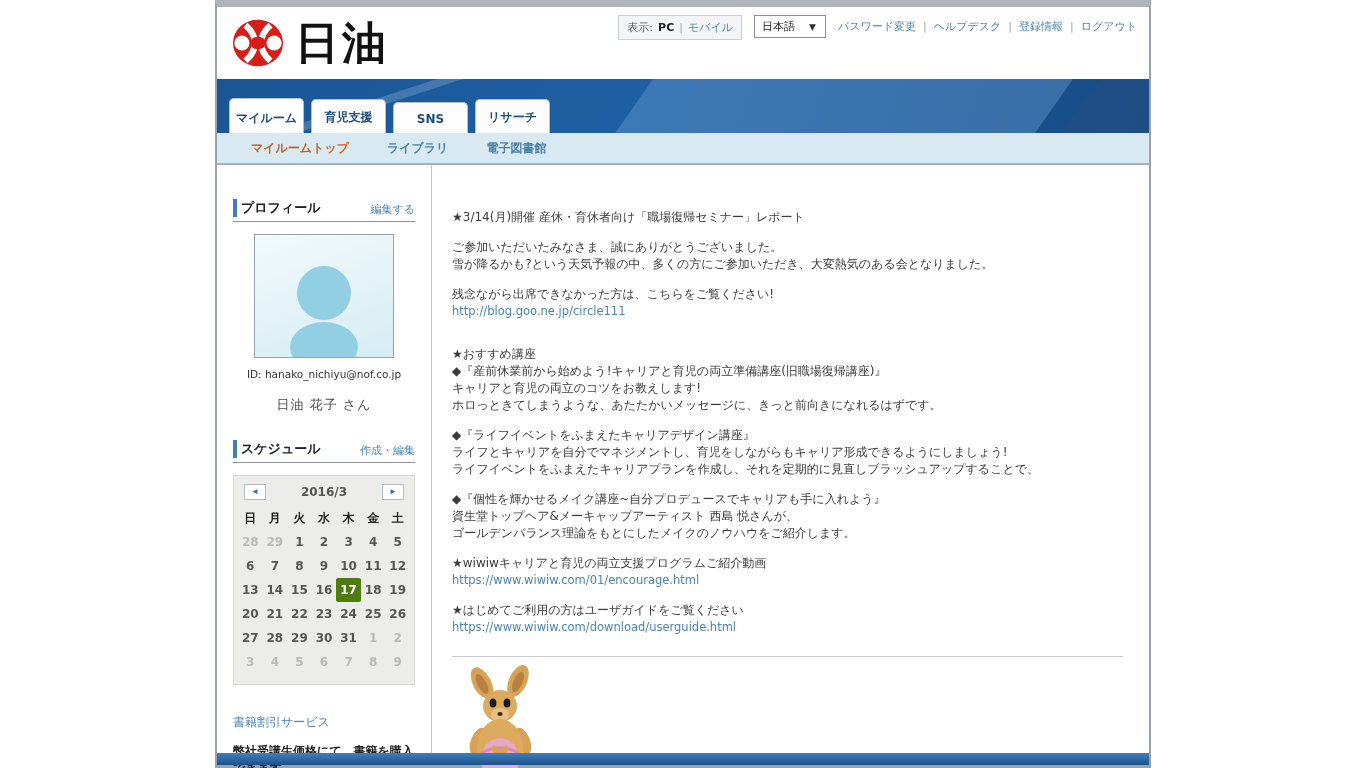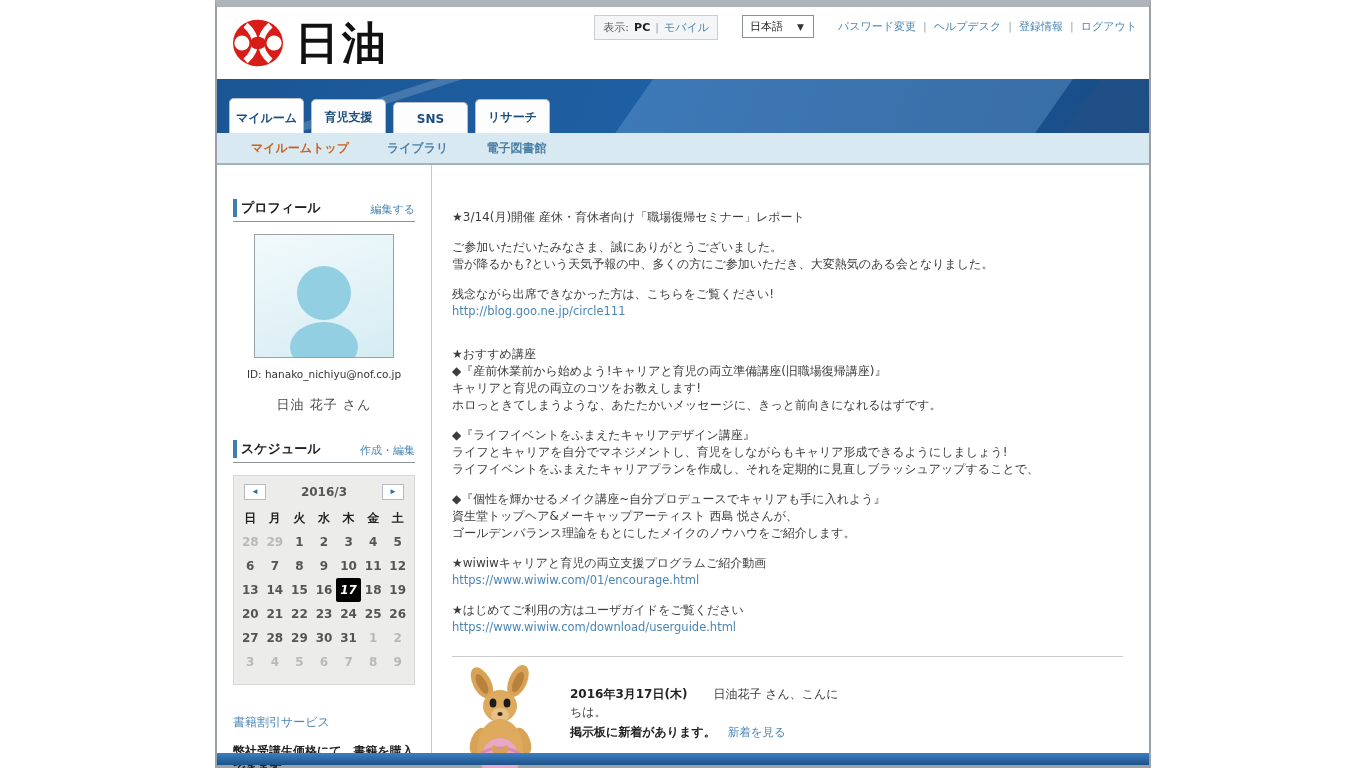--- a/index.html
+++ b/index.html
@@ -10,21 +10,21 @@
   .page { position:absolute; left:215px; top:0; width:936px; height:768px;
     background:#fff; border-left:2px solid #9aa1a7; border-right:2px solid #9aa1a7;
     border-bottom:3px solid #9aa1a7; border-top:7px solid #aeb4b9;
     display:flex; flex-direction:column; }
 
   
   .header { height:72px; display:flex; align-items:center; padding:0 12px 0 14px; background:#fff; }
   .brand { display:flex; align-items:center; gap:10px; }
   .logo-mark svg { display:block; }
   .logo-text { font-size:44px; font-weight:bold; color:#111; letter-spacing:3px; }
-  .header-right { margin-left:auto; display:flex; align-items:flex-start; gap:24px; align-self:flex-start; margin-top:8px; }
+  .header-right { margin-left:auto; display:flex; align-items:flex-start; gap:12px; align-self:flex-start; margin-top:8px; }
   .display-box { border:1px solid #c9ced2; background:#f4f5f6; padding:4px 8px; font-size:11px; color:#555; display:flex; gap:5px; align-items:center; }
   .display-box .pc { color:#222; font-weight:bold; }
   .sep { color:#9aa; }
   a.link, a.hlink { color:#4a86b5; cursor:pointer; }
   .lang-select { border:1px solid #8a9096; background:#fff; padding:3px 7px; font-size:11px; color:#222;
     display:flex; align-items:center; gap:14px; cursor:pointer; min-width:72px; }
   .lang-select .chev { font-size:9px; color:#333; }
   .header-links { font-size:11px; padding-top:4px; display:flex; gap:7px; align-items:center; white-space:nowrap; }
 
   
@@ -61,21 +61,21 @@
 
   .calendar { background:#ececea; border:1px solid #d8d8d6; padding:8px 4px 10px; margin-bottom:26px; }
   .cal-nav { display:flex; align-items:center; justify-content:space-between; padding:0 6px; margin-bottom:6px; }
   .cal-btn { width:22px; height:16px; background:#fff; border:1px solid #b5bac0; color:#2d6ca6;
     font-size:8px; line-height:1; cursor:pointer; }
   .cal-month { font-size:12px; font-weight:bold; color:#555; }
   .cal-grid { display:grid; grid-template-columns:repeat(7,1fr); }
   .cal-cell { text-align:center; font-size:12px; font-weight:bold; color:#555; height:24px; line-height:24px; cursor:pointer; }
   .cal-cell.wd { color:#222; cursor:default; }
   .cal-cell.out { color:#b9b9b9; }
-  .cal-cell.today { background:#000000; color:#fff; border-radius:2px;font-style:italic; }
+  .cal-cell.today { background:#4d7c0f; color:#fff; border-radius:2px; }
 
   .book-link { font-size:12px; }
   .book-desc { font-size:12px; font-weight:bold; color:#222; margin-top:12px; line-height:17px; }
 
   
   .main { flex:1; padding:44px 26px 0 20px; font-size:12px; color:#3c3c3c; min-width:0; }
   .line { line-height:17px; white-space:nowrap; }
   .gap { height:13px; }
   .main a { font-size:11.5px; }
 
@@ -293,25 +293,19 @@
               <ellipse cx="44" cy="92" rx="8" ry="7.5" fill="#d8a356"></ellipse>
               <ellipse cx="39" cy="85" rx="3" ry="5" fill="#d8a356" transform="rotate(-20 39 85)"></ellipse>
               <ellipse cx="49" cy="85" rx="3" ry="5" fill="#d8a356" transform="rotate(20 49 85)"></ellipse>
               <circle cx="41" cy="91" r="1.4" fill="#1a1a1a"></circle>
               <circle cx="47" cy="91" r="1.4" fill="#1a1a1a"></circle>
 
               <ellipse cx="24" cy="112" rx="12" ry="5" fill="#e6e6e6"></ellipse>
               <ellipse cx="64" cy="112" rx="12" ry="5" fill="#e6e6e6"></ellipse>
             </svg>
           </div>
-          <div class="msg-text">
-            <span class="date">2016年3月17日(木)</span><span>日油花子 さん、こんにちは。</span>
-            <div class="msg-line2">
-              <span class="notice">掲示板に新着があります。</span><a class="link">新着を見る</a>
-            </div>
-          </div>
         </div>
       </div>
     </div>
 
     <div class="bottombar"></div>
   </div>
 </div>
 
 </body></html>

